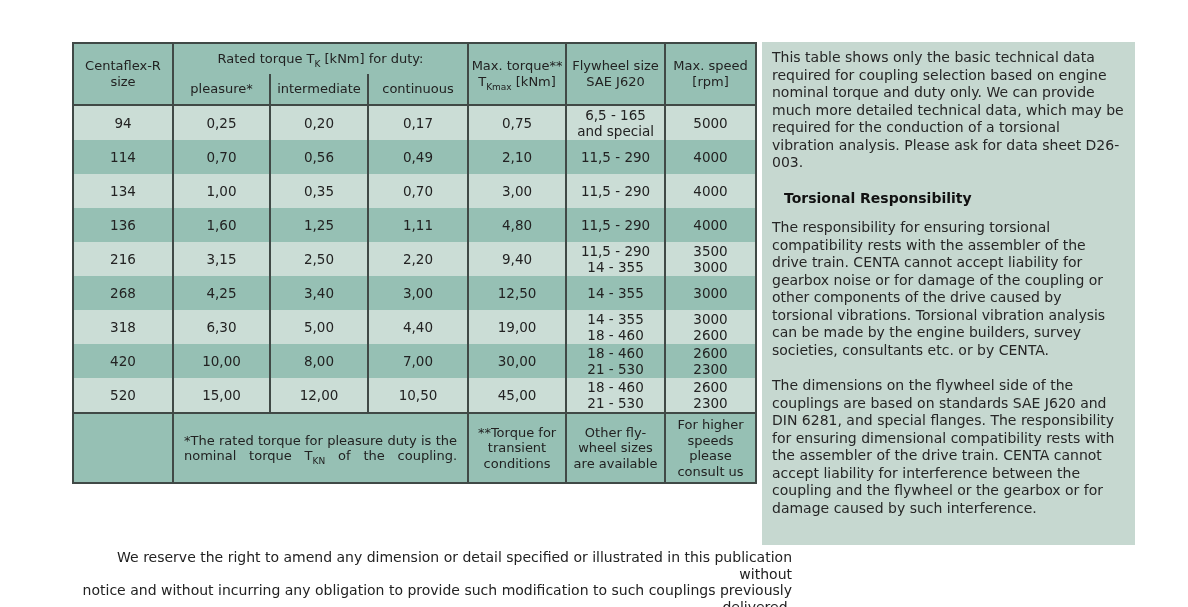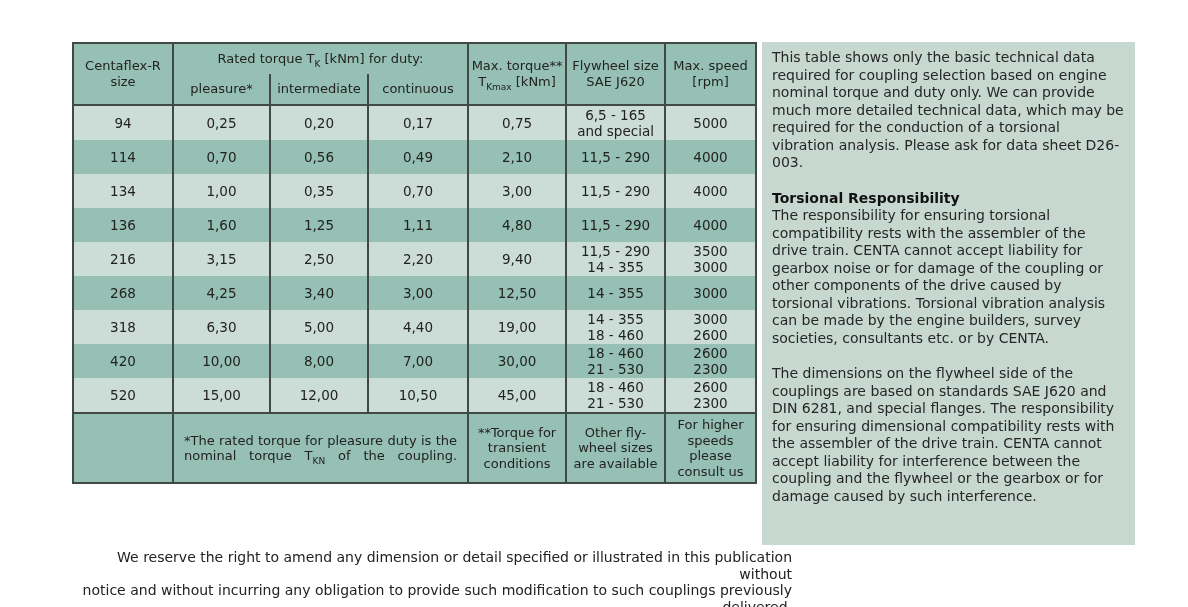--- a/index.html
+++ b/index.html
@@ -50,21 +50,21 @@
   }
   sub{font-size:9px;line-height:0;}
 
   
   .info-panel{
     position:absolute;left:762px;top:42px;width:373px;height:503px;
     background:var(--panel);padding:7px 10px 2px 10px;overflow:hidden;
     font-size:14px;line-height:17.5px;color:#262626;
   }
   .info-panel p{margin:0 0 18px 0;}
-  .info-panel h3{margin:0;font-size:14px;line-height:17.5px;color:#111;}
+  .info-panel h3{margin:12px;font-size:14px;line-height:17.5px;color:#111;}
   .info-panel .section p{margin:0 0 18px 0;}
 
   
   .bottom-left{
     position:absolute;left:72px;top:549px;width:720px;
     font-size:14px;line-height:16.5px;white-space:pre-line;color:#222;text-align:right;
   }
   .bottom-right{
     position:absolute;left:762px;top:549px;width:385px;
     font-size:13.5px;line-height:17px;white-space:pre-line;color:#222;

